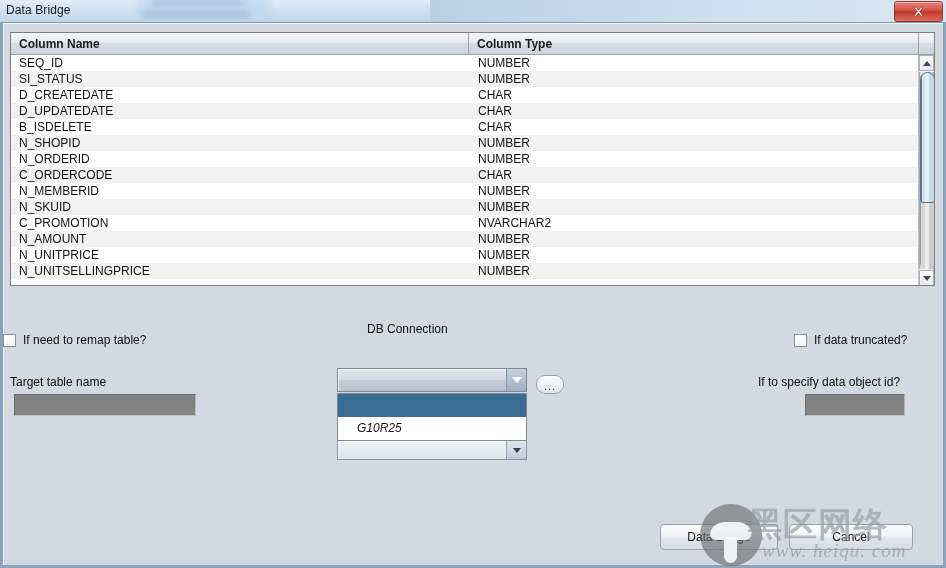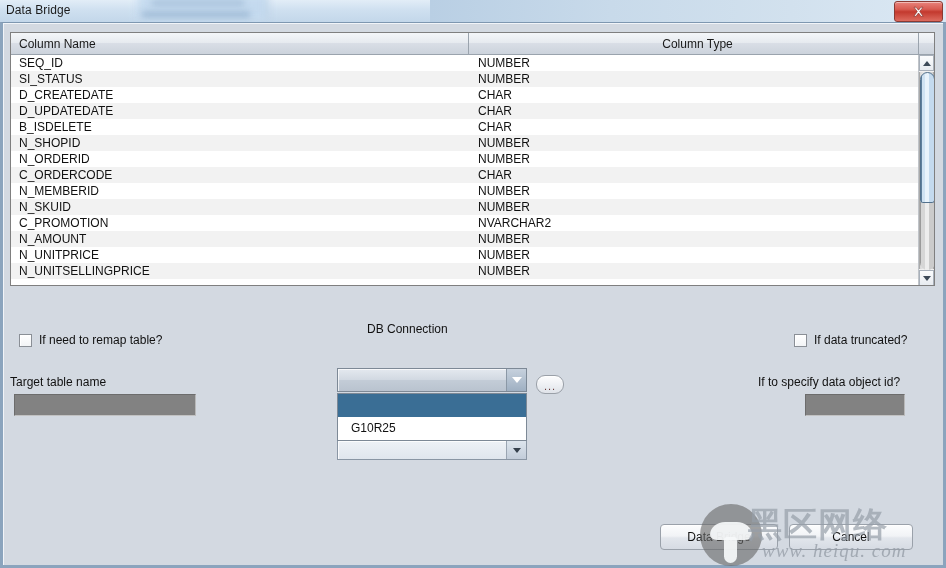--- a/index.html
+++ b/index.html
@@ -111,33 +111,34 @@
     overflow: hidden;
   }
   .table-header {
     position: absolute;
     left: 0; top: 0;
     width: 100%; height: 22px;
     display: flex;
     background: linear-gradient(to bottom, #f4f6f9 0%, #e6eaef 48%, #d9dee6 49%, #ccd3dc 100%);
     border-bottom: 1px solid #9aa3ad;
     box-sizing: border-box;
+    font-weight: bold;
   }
   .th {
     position: relative;
     font-size: 12px;
     color: #1a1a1a;
     padding: 4px 0 0 8px;
     box-sizing: border-box;
     height: 22px;
     cursor: pointer;
     white-space: nowrap;
   }
   .th.c1 { width: 458px; border-right: 1px solid #9aa3ad; }
-  .th.c2 { width: 450px; border-right: 1px solid #9aa3ad; text-align: center; }
+  .th.c2 { width: 450px; border-right: 1px solid #9aa3ad; }
   .th.c3 { width: 15px; padding-left: 0; }
 
   .table-body {
     position: absolute;
     left: 0; top: 22px;
     width: 921px;
     height: 231px;
   }
   .tr {
     display: flex;
@@ -273,24 +274,25 @@
     border: 1px solid #7d8996;
     background: #ffffff;
     box-sizing: border-box;
     z-index: 6;
   }
   .combo-item {
     height: 23px;
     line-height: 23px;
     font-size: 12px;
     color: #111;
-    padding-left: 13px;
-    box-sizing: border-box;
-    cursor: pointer;
-    white-space: nowrap;
+    padding-left: 19px;
+    box-sizing: border-box;
+    cursor: pointer;
+    white-space: nowrap;
+    font-style: italic;
   }
   .combo-item.sel {
     background: #3a6e95;
     color: #ffffff;
   }
   .combo-second {
     position: absolute;
     left: 334px; top: 417px;
     width: 190px; height: 20px;
     border: 1px solid #8a96a4;
@@ -498,21 +500,21 @@
           <div class="vs-track">
             <div class="vs-tail"></div>
             <div class="vs-thumb"></div>
           </div>
           <div class="vs-btn down">
             <span class="arrow-dn"></span>
           </div>
         </div>
       </div>
 
-      <div class="cbox-row" style="left:16px; top:310px;">
+      <div class="cbox-row" style="left:0; top:310px;">
         <span class="cbox"></span>
         <span class="cbox-label">If need to remap table?</span>
       </div>
 
       <div class="lbl" style="left:7px; top:352px;">Target table name</div>
       <div class="disabled-field" style="left:11px; top:371px; width:182px; height:22px;"></div>
 
       <div class="lbl" style="left:364px; top:299px;">DB Connection</div>
 
       <div class="combo-closed">

